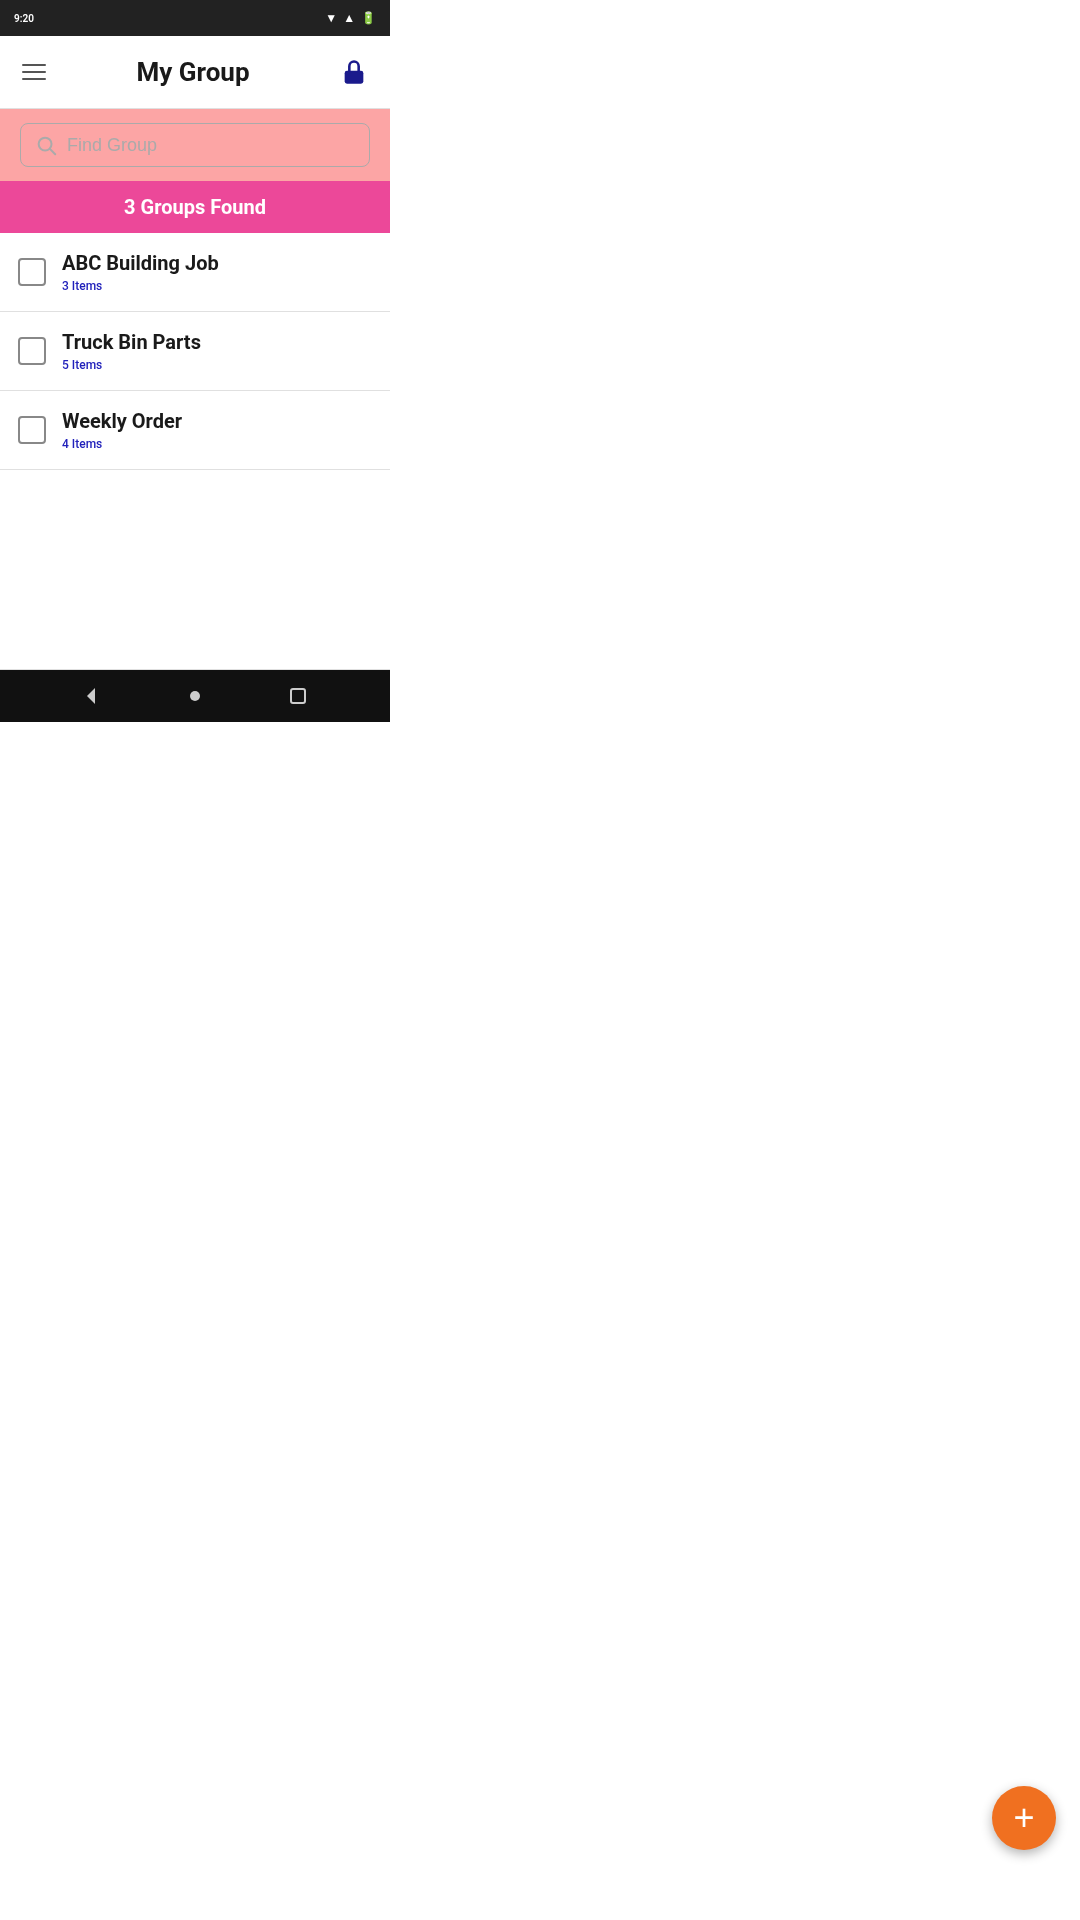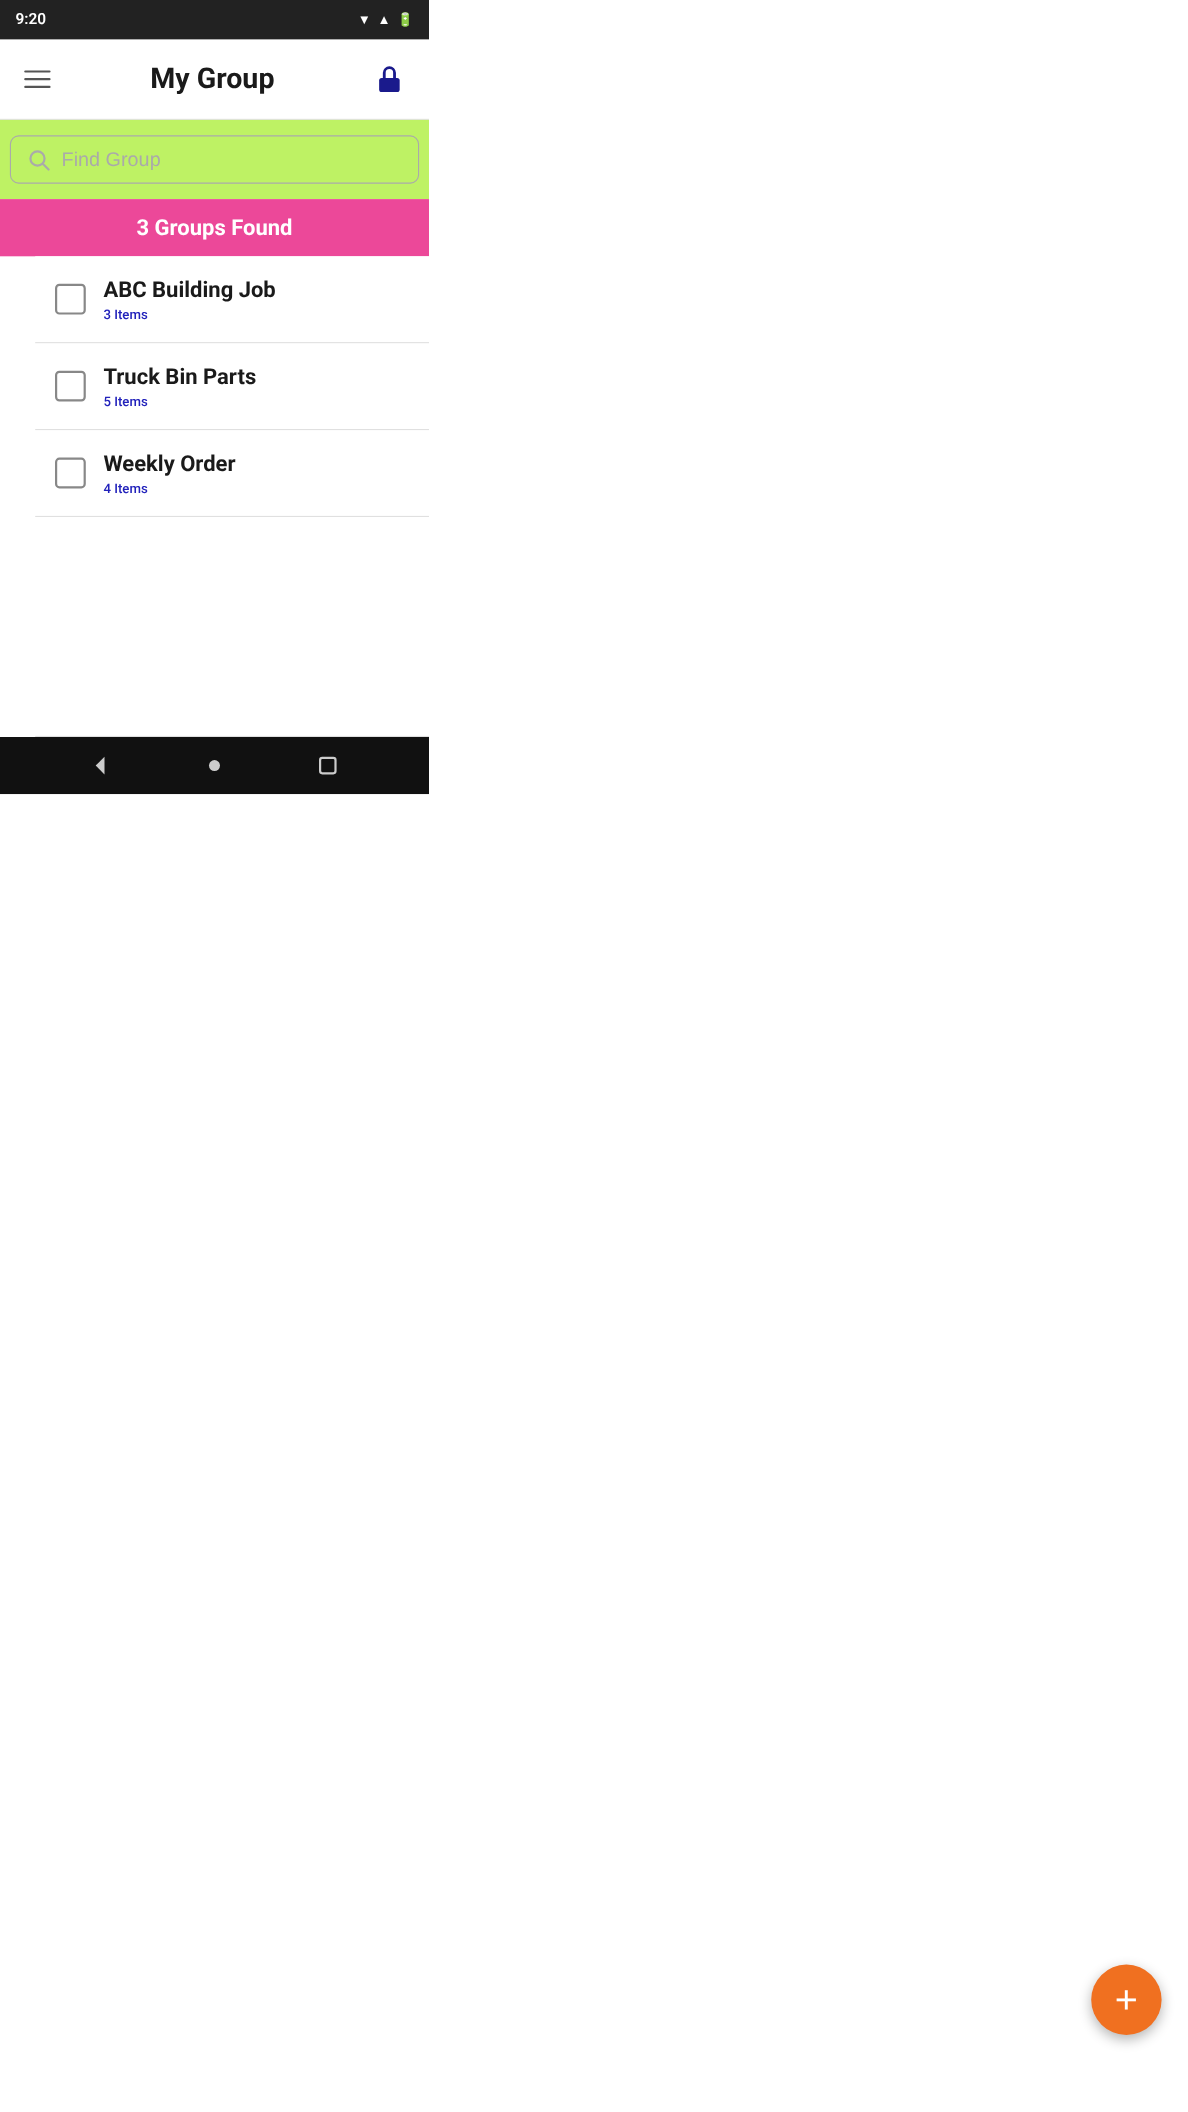--- a/index.html
+++ b/index.html
@@ -21,21 +21,21 @@
       background: #222222;
       color: #ffffff;
       display: flex;
       justify-content: space-between;
       align-items: center;
       padding: 6px 14px;
       height: 36px;
     }
 
     .status-time {
-      font-size: 14px;
+      font-size: 10px;
       font-weight: 600;
     }
 
     .status-icons {
       display: flex;
       align-items: center;
       gap: 6px;
     }
 
     .status-icons span {
@@ -89,22 +89,22 @@
       cursor: pointer;
     }
 
     .lock-icon svg {
       width: 28px;
       height: 28px;
     }
 
     
     .search-container {
-      padding: 14px 9px;
-      background: #bef264;
+      padding: 14px 20px;
+      background: #fca5a5;
     }
 
     .search-box {
       display: flex;
       align-items: center;
       border: 1.5px solid #aaaaaa;
       border-radius: 8px;
       padding: 10px 14px;
       gap: 10px;
     }
@@ -136,21 +136,20 @@
       text-align: center;
       padding: 14px;
       font-size: 20px;
       font-weight: 700;
     }
 
     
     .group-list {
       flex: 1;
       background: #ffffff;
-      margin-left: 32px;
     }
 
     .group-item {
       display: flex;
       align-items: center;
       padding: 18px 18px;
       border-bottom: 1px solid #e0e0e0;
       gap: 16px;
     }
 

